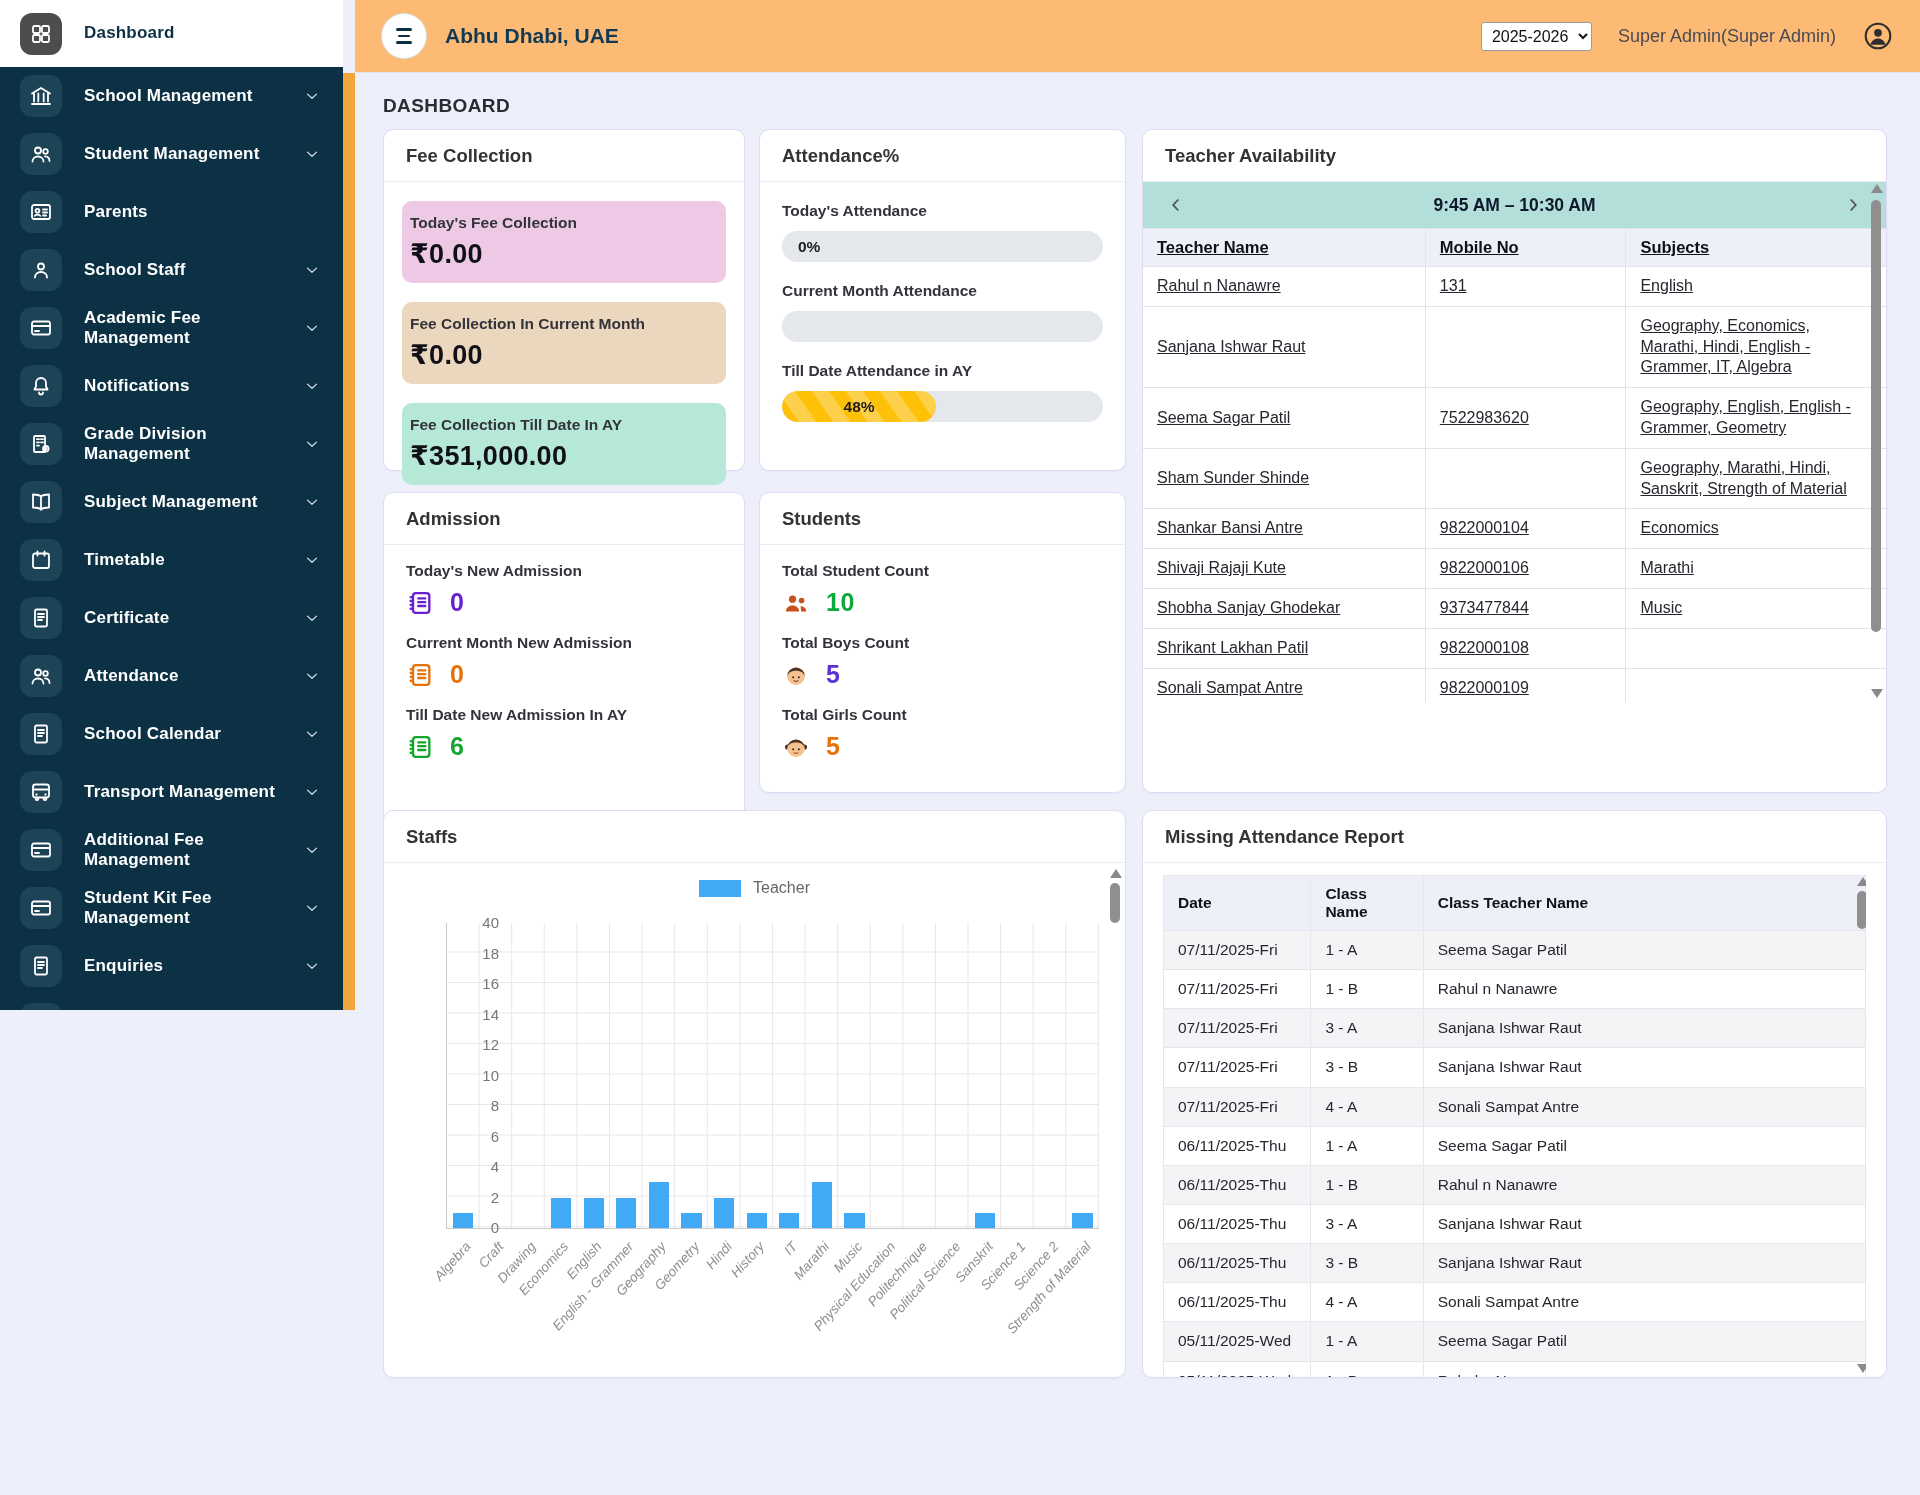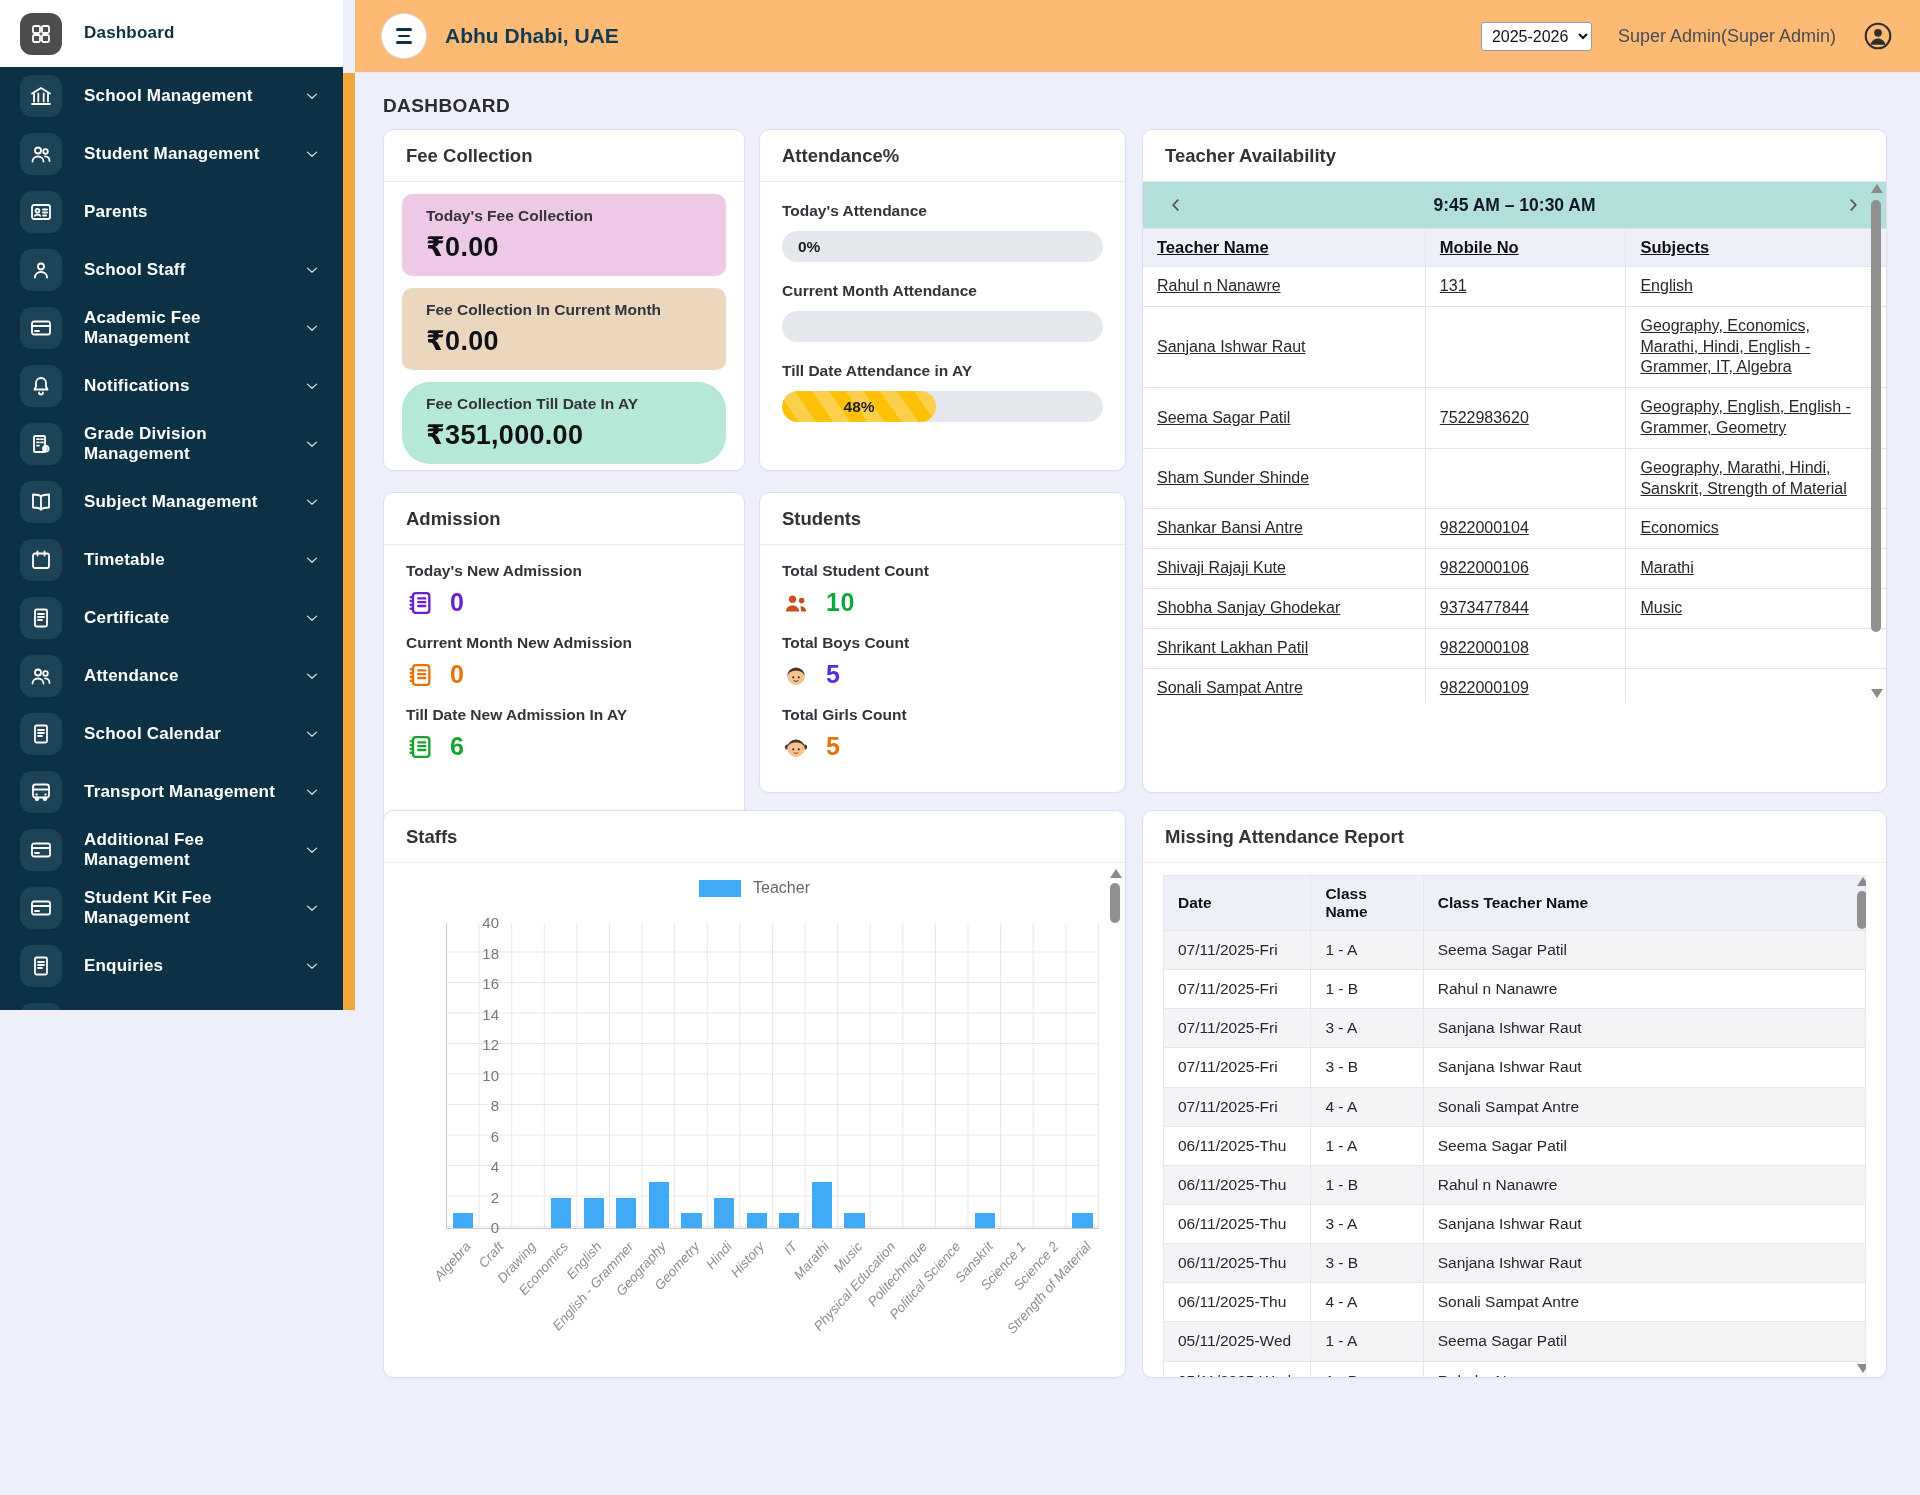--- a/index.html
+++ b/index.html
@@ -42,21 +42,21 @@
   .avatar { width:32px; height:32px; display:flex; cursor:pointer; }
   
   .content { position:absolute; left:355px; top:73px; width:1565px; height:1422px; }
   .page-title { position:absolute; left:28px; top:22px; font-size:19px; font-weight:600;
     color:#2b2b33; letter-spacing:.4px; }
   .card { position:absolute; background:#fff; border:1px solid #e2d9f6; border-radius:10px;
     box-shadow:0 1px 2px rgba(120,100,180,.06); }
   .card-title { height:52px; display:flex; align-items:center; padding:0 22px; font-size:18.5px;
     font-weight:600; color:#333; border-bottom:1px solid #ececf2; }
   
-  .fee-box { margin:12px 18px 0; border-radius:10px; padding:13px 24px; }
+  .fee-box { margin:19px 18px 0; border-radius:10px; padding:13px 8px; }
   .fee-box .fl { font-size:15.5px; font-weight:600; color:#33333b; }
   .fee-box .fv { font-size:27px; font-weight:800; color:#101016; margin-top:6px; letter-spacing:.3px; }
   
   .att-item { margin:20px 22px 0; }
   .att-item .al { font-size:15.5px; font-weight:600; color:#33333b; }
   .att-track { position:relative; margin-top:11px; height:31px; border-radius:16px; background:#e4e7ec; overflow:hidden; }
   .att-fill { position:absolute; left:0; top:0; bottom:0; border-radius:16px;
     background:repeating-linear-gradient(55deg,#fec107 0 14px,#fdd04b 14px 28px);
     display:flex; align-items:center; justify-content:center; font-size:15.5px; font-weight:700; color:#1d1d1d; }
   .att-zero { position:absolute; left:16px; top:0; bottom:0; display:flex; align-items:center;
@@ -391,21 +391,21 @@
     <div class="card-title">Fee Collection</div>
     <div id="fee-boxes">
         <div class="fee-box" style="background: rgb(237, 201, 230);">
           <div class="fl">Today's Fee Collection</div>
           <div class="fv">₹0.00</div>
         </div>
         <div class="fee-box" style="background: rgb(235, 215, 189);">
           <div class="fl">Fee Collection In Current Month</div>
           <div class="fv">₹0.00</div>
         </div>
-        <div class="fee-box" style="background: rgb(181, 232, 215); border-radius: 28px;">
+        <div class="fee-box" style="background: rgb(181, 232, 215);">
           <div class="fl">Fee Collection Till Date In AY</div>
           <div class="fv">₹351,000.00</div>
         </div>
       </div>
   </section>
 
   <section class="card" style="left:404px; top:56px; width:367px; height:342px;">
     <div class="card-title">Attendance%</div>
     <div id="att-items">
         <div class="att-item">

